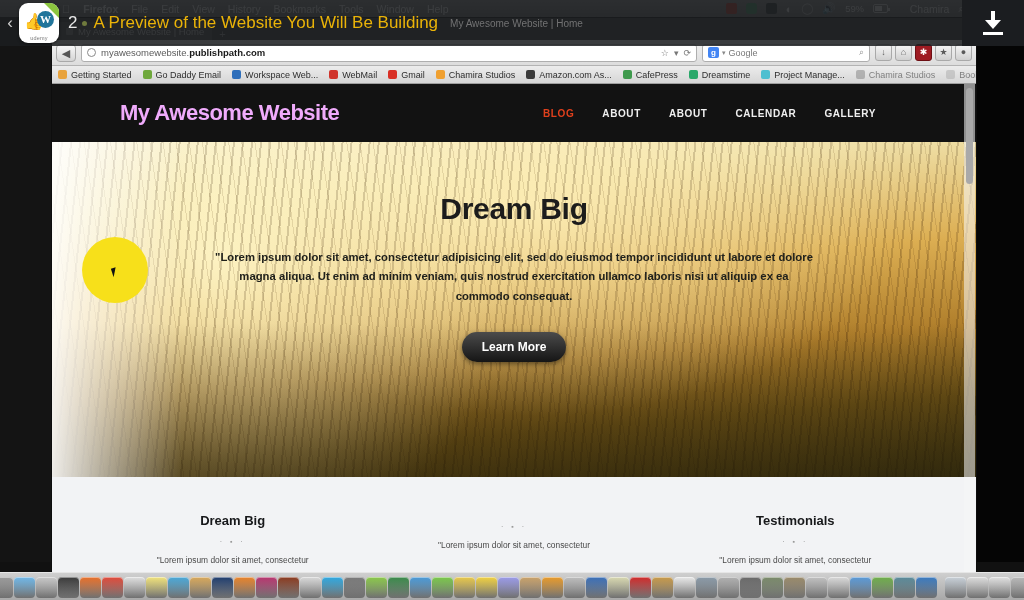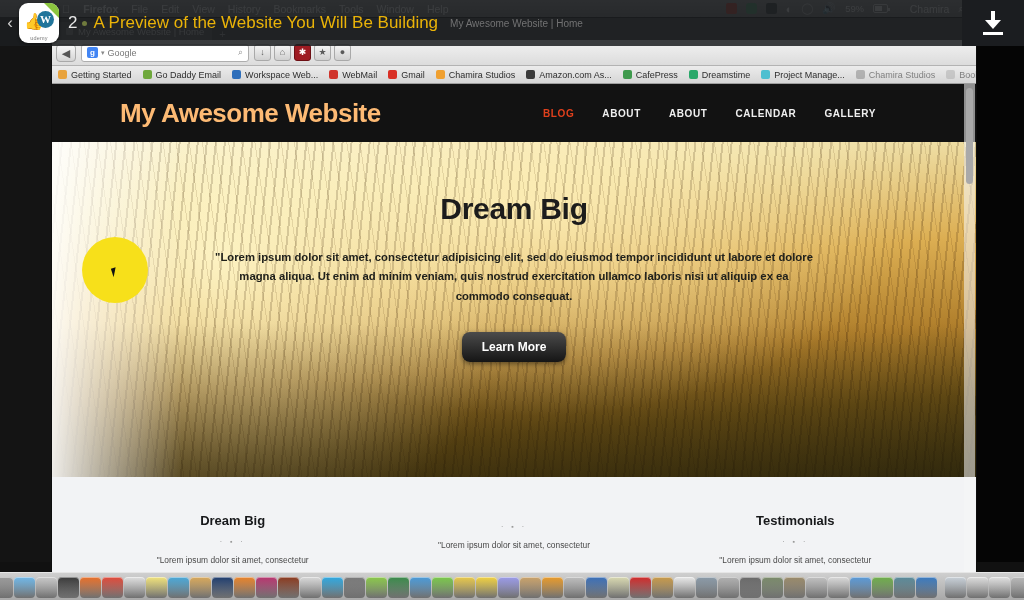--- a/index.html
+++ b/index.html
@@ -86,21 +86,21 @@
   .nbtn.red { background:#9e1b22; color:#fff; border-color:#6d0f14; }
 
   .bookmarks { height:18px; background:linear-gradient(#ececec,#d6d6d6); display:flex; align-items:center;
     padding:0 6px; gap:11px; border-bottom:1px solid #9e9e9e; overflow:hidden; }
   .bm { display:flex; align-items:center; font-size:9px; color:#2d2d2d; white-space:nowrap; }
   .bm .bi { width:9px; height:9px; border-radius:2px; margin-right:4px; flex:none; }
 
   
   .viewport { position:relative; height:498px; background:#f2f3f5; overflow:hidden; }
   .site-header { height:58px; background:#121212; display:flex; align-items:center; padding:0 0 0 68px; }
-  .logo { color:#fdba74; font-size:26px; font-weight:bold; letter-spacing:-.5px;
+  .logo { color:#f0abfc; font-size:22px; font-weight:bold; letter-spacing:-.5px;
     font-family:"Liberation Sans Narrow","Liberation Sans", sans-serif; }
   .site-nav { margin-left:auto; display:flex; gap:28px; padding-right:100px; }
   .site-nav a { color:#efefef; font-size:10px; font-weight:bold; letter-spacing:.6px; text-decoration:none; }
   .site-nav a.active { color:#e0401c; }
 
   .hero { position:relative; height:335px; overflow:hidden;
     background:
       radial-gradient(circle at 18% 34%, rgba(255,246,200,.92), rgba(255,235,160,0) 38%),
       radial-gradient(ellipse at 52% 18%, rgba(255,240,185,.85), rgba(255,220,130,0) 55%),
       linear-gradient(175deg,#f6f0dc 0%,#efdfa6 18%,#dcae52 42%,#b07f2c 63%,#6f5417 80%,#3a3412 100%);
@@ -112,21 +112,21 @@
     mix-blend-mode:multiply; opacity:.85; }
   .hero:after { content:""; position:absolute; left:0; right:0; bottom:0; height:46%;
     background:linear-gradient(to top, rgba(40,30,8,.5), rgba(120,90,25,0)); }
   .hero-left-wash { position:absolute; left:0; top:0; width:130px; height:100%;
     background:linear-gradient(to right, rgba(255,255,255,.9), rgba(255,255,255,0)); z-index:2; }
   .hero-inner { position:relative; z-index:3; text-align:center; padding-top:50px; }
   .hero h1 { font-size:30px; color:#1c1c1c; font-weight:bold; letter-spacing:-.3px;
     font-family:"Liberation Sans Narrow","Liberation Sans", sans-serif; }
   .hero p { max-width:600px; margin:22px auto 0; font-size:11.3px; line-height:1.72; color:#20211c;
     font-weight:bold; }
-  .learn-more { display:inline-block; margin-top:26px; padding:8px 20px; border-radius:8px;
+  .learn-more { display:inline-block; margin-top:26px; padding:8px 20px; border-radius:15px;
     background:linear-gradient(#4b4b4b,#151515); color:#fff; font-size:12px; font-weight:bold;
     text-decoration:none; box-shadow:0 2px 5px rgba(0,0,0,.45); }
 
   .cursor-halo { position:absolute; left:30px; top:95px; width:66px; height:66px; border-radius:50%;
     background:#f7e01a; z-index:4; }
   .cursor-arrow { position:absolute; left:60px; top:125px; width:0; height:0; z-index:5;
     border-left:5px solid #111; border-bottom:9px solid transparent; border-right:5px solid transparent;
     transform:rotate(-18deg); }
 
   .cols { display:flex; padding:36px 40px 0; gap:0; background:#f2f3f5; }
@@ -193,20 +193,29 @@
     <div class="tabstrip">
       <div class="tab">
         <span class="fav"></span>
         <span>My Awesome Website | Home</span>
       </div>
       <span class="tab-plus">+</span>
     </div>
 
     <div class="navbar">
       <span class="nav-back">◀</span>
+      <div class="urlbar">
+        <span class="globe"></span>
+        <span class="url"><span>myawesomewebsite.</span><b>publishpath.com</b></span>
+        <span class="tools">
+          <span>☆</span>
+          <span>▾</span>
+          <span>⟳</span>
+        </span>
+      </div>
       <div class="searchbar">
         <span class="g-badge">g</span>
         <span style="font-size:7px;color:#888;margin-right:3px;">▾</span>
         <span class="sval">Google</span>
         <span class="mag">⌕</span>
       </div>
       <div class="nav-icons">
         <span class="nbtn">↓</span>
         <span class="nbtn">⌂</span>
         <span class="nbtn red">✱</span>

